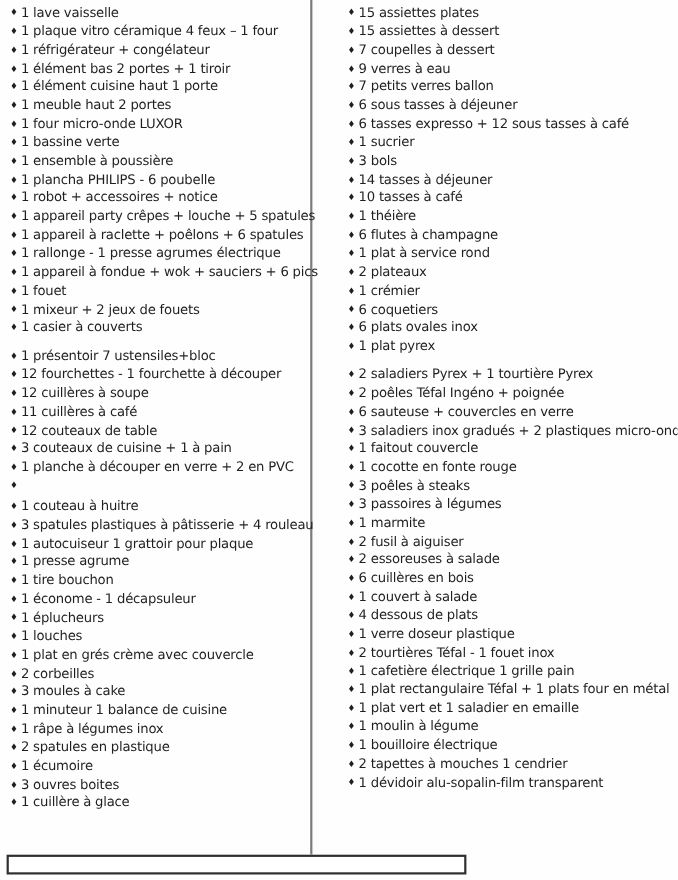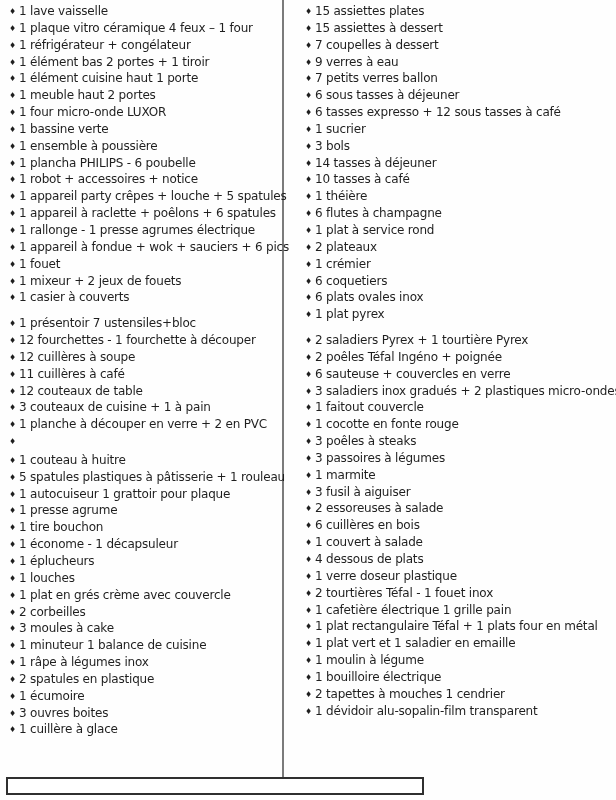--- a/index.html
+++ b/index.html
@@ -19,20 +19,21 @@
     position: absolute;
     inset: 0;
   }
   .inv-table {
     position: absolute;
     top: 0;
     left: 0;
     width: 616px;
     height: 777px;
     display: flex;
+    gap: 11px;
   }
   .col {
     box-sizing: border-box;
     padding-top: 3px;
   }
   .col-left {
     width: 284px;
     border-right: 2px solid #7b7b7b;
     padding-left: 9px;
   }
@@ -99,21 +100,21 @@
         <div class="line"><span class="bullet">♦</span><span>1 présentoir 7 ustensiles+bloc</span></div>
         <div class="line"><span class="bullet">♦</span><span>12 fourchettes  -  1 fourchette à découper</span></div>
         <div class="line"><span class="bullet">♦</span><span>12 cuillères à soupe</span></div>
         <div class="line"><span class="bullet">♦</span><span>11 cuillères à café</span></div>
         <div class="line"><span class="bullet">♦</span><span>12 couteaux de table</span></div>
         <div class="line"><span class="bullet">♦</span><span>3 couteaux de cuisine + 1 à pain</span></div>
         <div class="line"><span class="bullet">♦</span><span>1 planche à découper en verre + 2 en PVC</span></div>
         <div class="line"><span class="bullet">♦</span><span></span></div>
         <div class="spacer small"></div>
         <div class="line"><span class="bullet">♦</span><span>1 couteau à huitre</span></div>
-        <div class="line"><span class="bullet">♦</span><span>5 spatules plastiques à pâtisserie + 1 rouleau</span></div>
+        <div class="line"><span class="bullet">♦</span><span>3 spatules plastiques à pâtisserie + 4 rouleau</span></div>
         <div class="line"><span class="bullet">♦</span><span>1 autocuiseur 1 grattoir pour plaque</span></div>
         <div class="line"><span class="bullet">♦</span><span>1 presse agrume</span></div>
         <div class="line"><span class="bullet">♦</span><span>1 tire bouchon</span></div>
         <div class="line"><span class="bullet">♦</span><span>1 économe  -  1 décapsuleur</span></div>
         <div class="line"><span class="bullet">♦</span><span>1 éplucheurs</span></div>
         <div class="line"><span class="bullet">♦</span><span>1 louches</span></div>
         <div class="line"><span class="bullet">♦</span><span>1 plat en grés crème avec couvercle</span></div>
         <div class="line"><span class="bullet">♦</span><span>2 corbeilles</span></div>
         <div class="line"><span class="bullet">♦</span><span>3 moules à cake</span></div>
         <div class="line"><span class="bullet">♦</span><span>1 minuteur 1 balance de cuisine</span></div>
@@ -146,21 +147,21 @@
         <div class="spacer"></div>
         <div class="line"><span class="bullet">♦</span><span>2 saladiers Pyrex + 1 tourtière Pyrex</span></div>
         <div class="line"><span class="bullet">♦</span><span>2 poêles Téfal Ingéno + poignée</span></div>
         <div class="line"><span class="bullet">♦</span><span>6 sauteuse + couvercles en verre</span></div>
         <div class="line"><span class="bullet">♦</span><span>3 saladiers inox gradués + 2 plastiques micro-ondes</span></div>
         <div class="line"><span class="bullet">♦</span><span>1 faitout couvercle</span></div>
         <div class="line"><span class="bullet">♦</span><span>1 cocotte en fonte rouge</span></div>
         <div class="line"><span class="bullet">♦</span><span>3 poêles à steaks</span></div>
         <div class="line"><span class="bullet">♦</span><span>3 passoires à légumes</span></div>
         <div class="line"><span class="bullet">♦</span><span>1 marmite</span></div>
-        <div class="line"><span class="bullet">♦</span><span>3 fusil à aiguiser</span></div>
+        <div class="line"><span class="bullet">♦</span><span>2 fusil à aiguiser</span></div>
         <div class="line"><span class="bullet">♦</span><span>2 essoreuses à salade</span></div>
         <div class="line"><span class="bullet">♦</span><span>6 cuillères en bois</span></div>
         <div class="line"><span class="bullet">♦</span><span>1 couvert à salade</span></div>
         <div class="line"><span class="bullet">♦</span><span>4 dessous de plats</span></div>
         <div class="line"><span class="bullet">♦</span><span>1 verre doseur plastique</span></div>
         <div class="line"><span class="bullet">♦</span><span>2 tourtières Téfal  -  1 fouet inox</span></div>
         <div class="line"><span class="bullet">♦</span><span>1 cafetière électrique 1 grille pain</span></div>
         <div class="line"><span class="bullet">♦</span><span>1 plat rectangulaire Téfal + 1 plats four en métal</span></div>
         <div class="line"><span class="bullet">♦</span><span>1 plat vert et 1 saladier en emaille</span></div>
         <div class="line"><span class="bullet">♦</span><span>1 moulin à légume</span></div>

